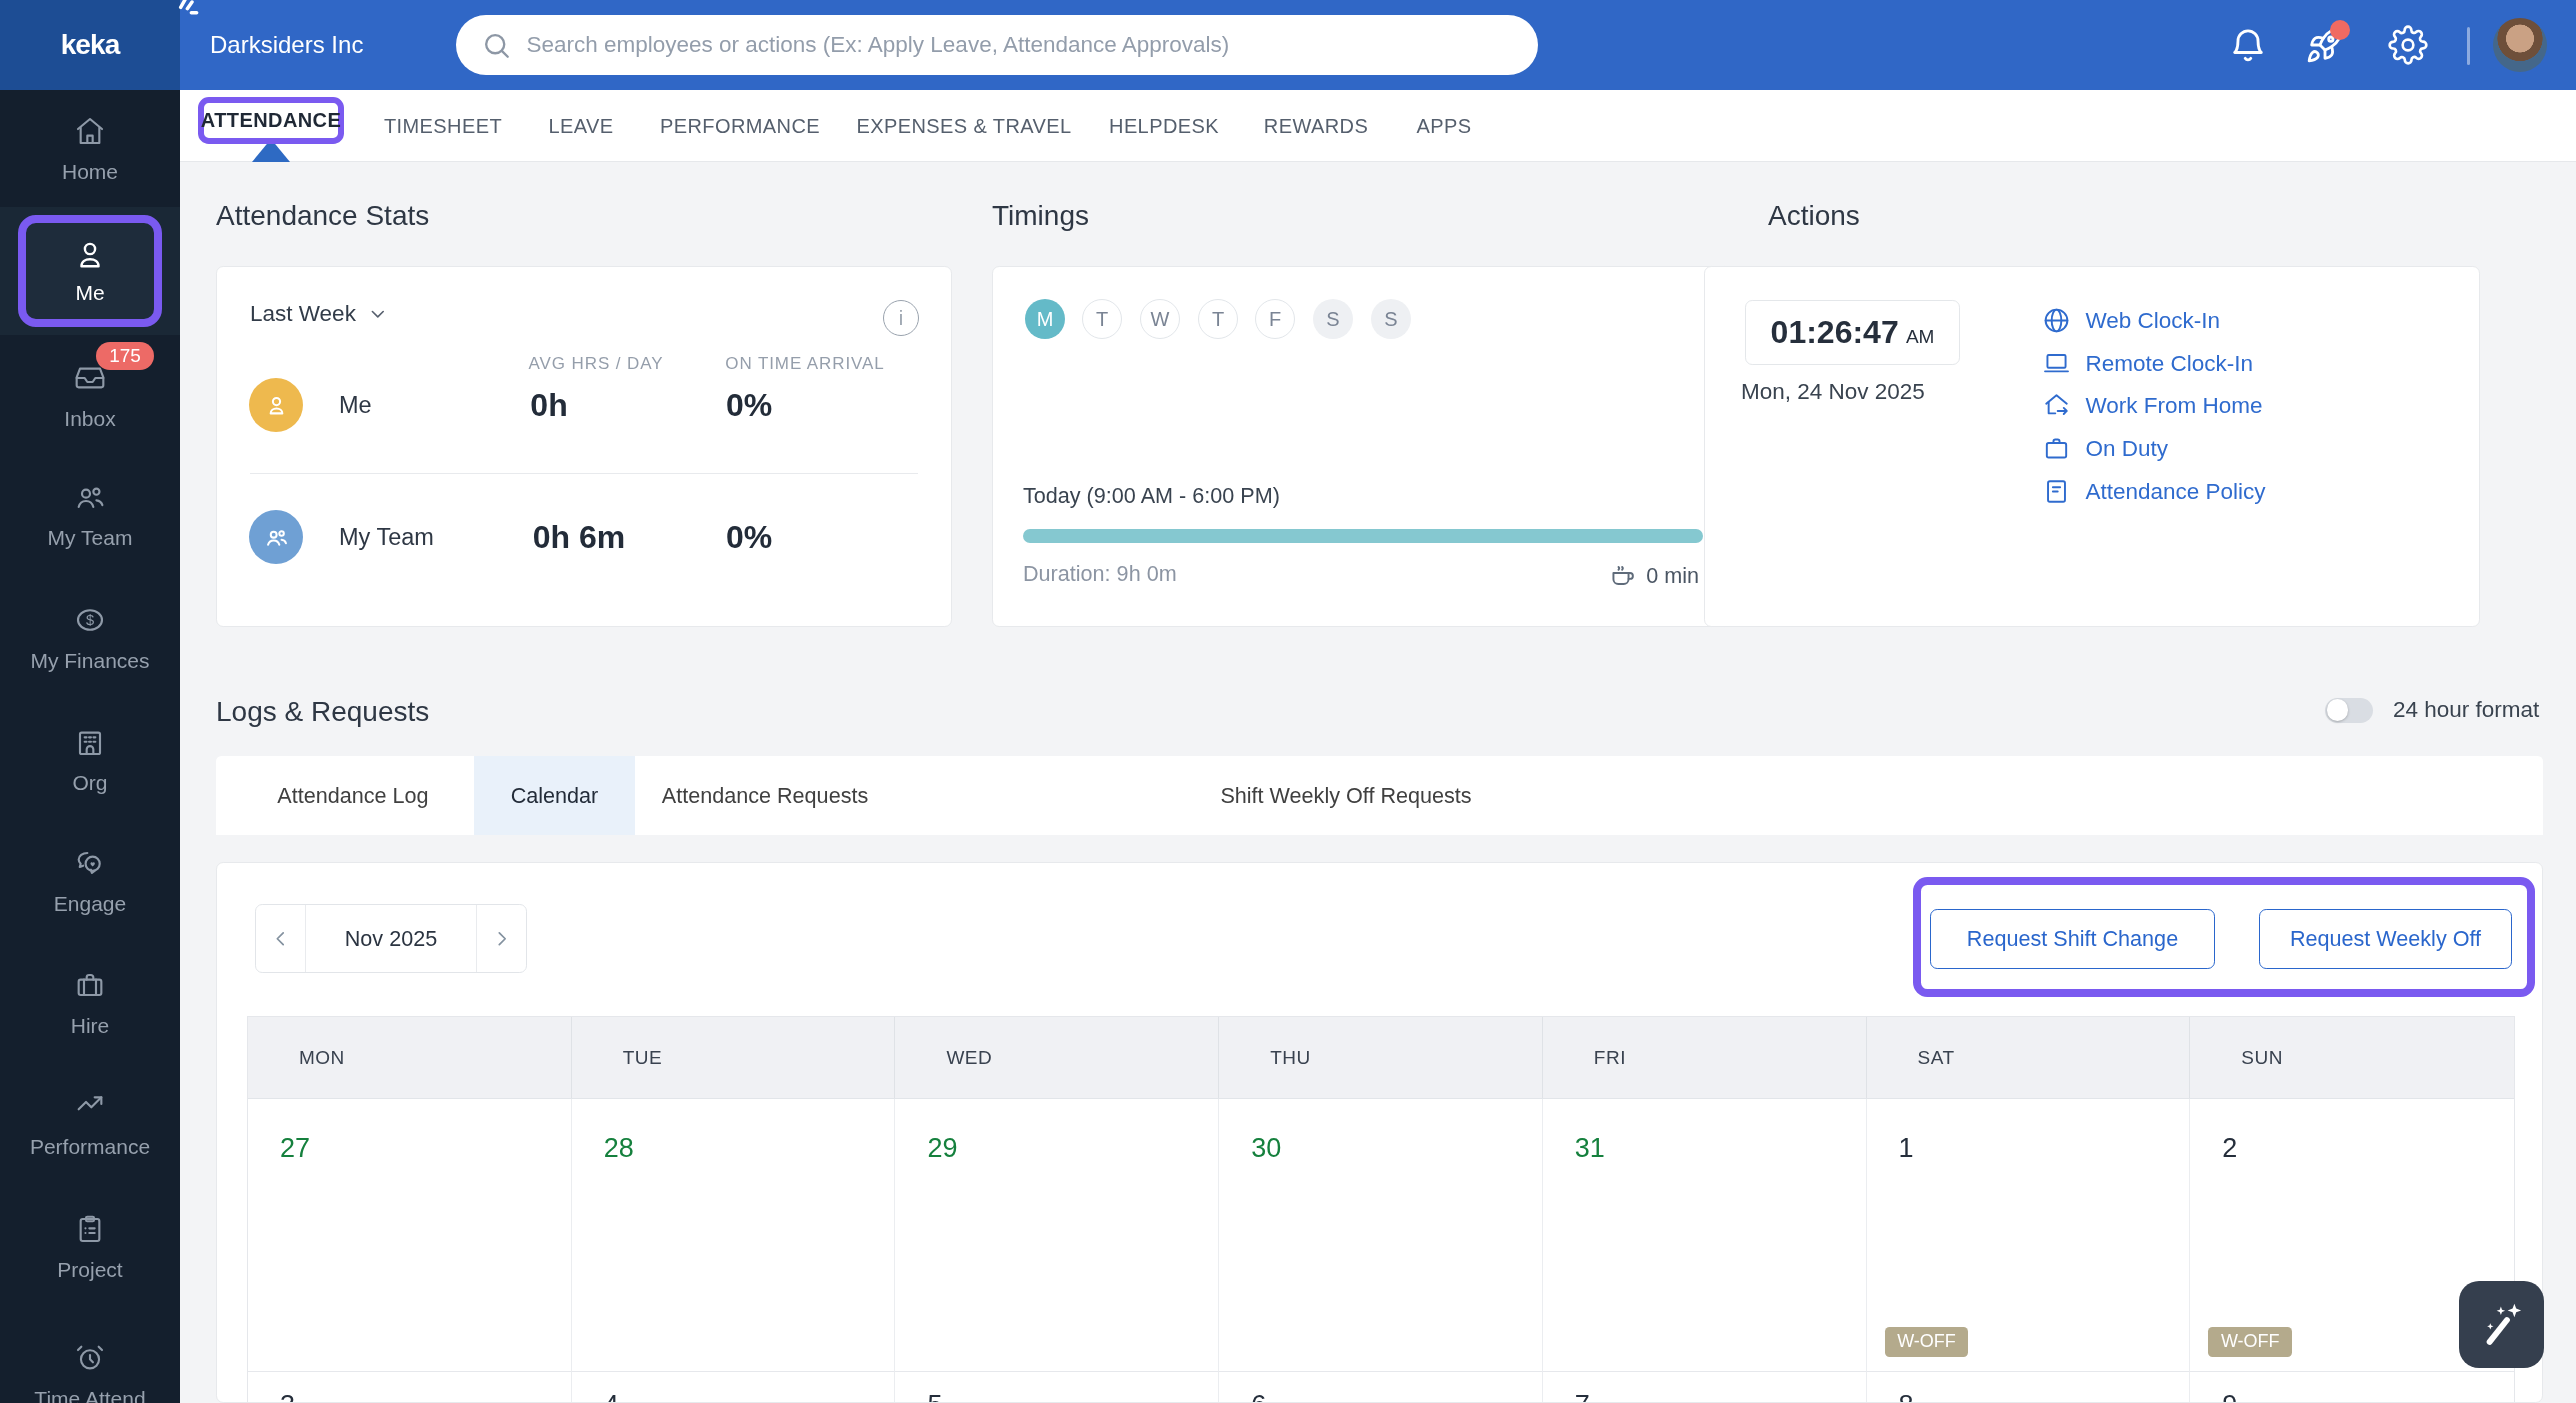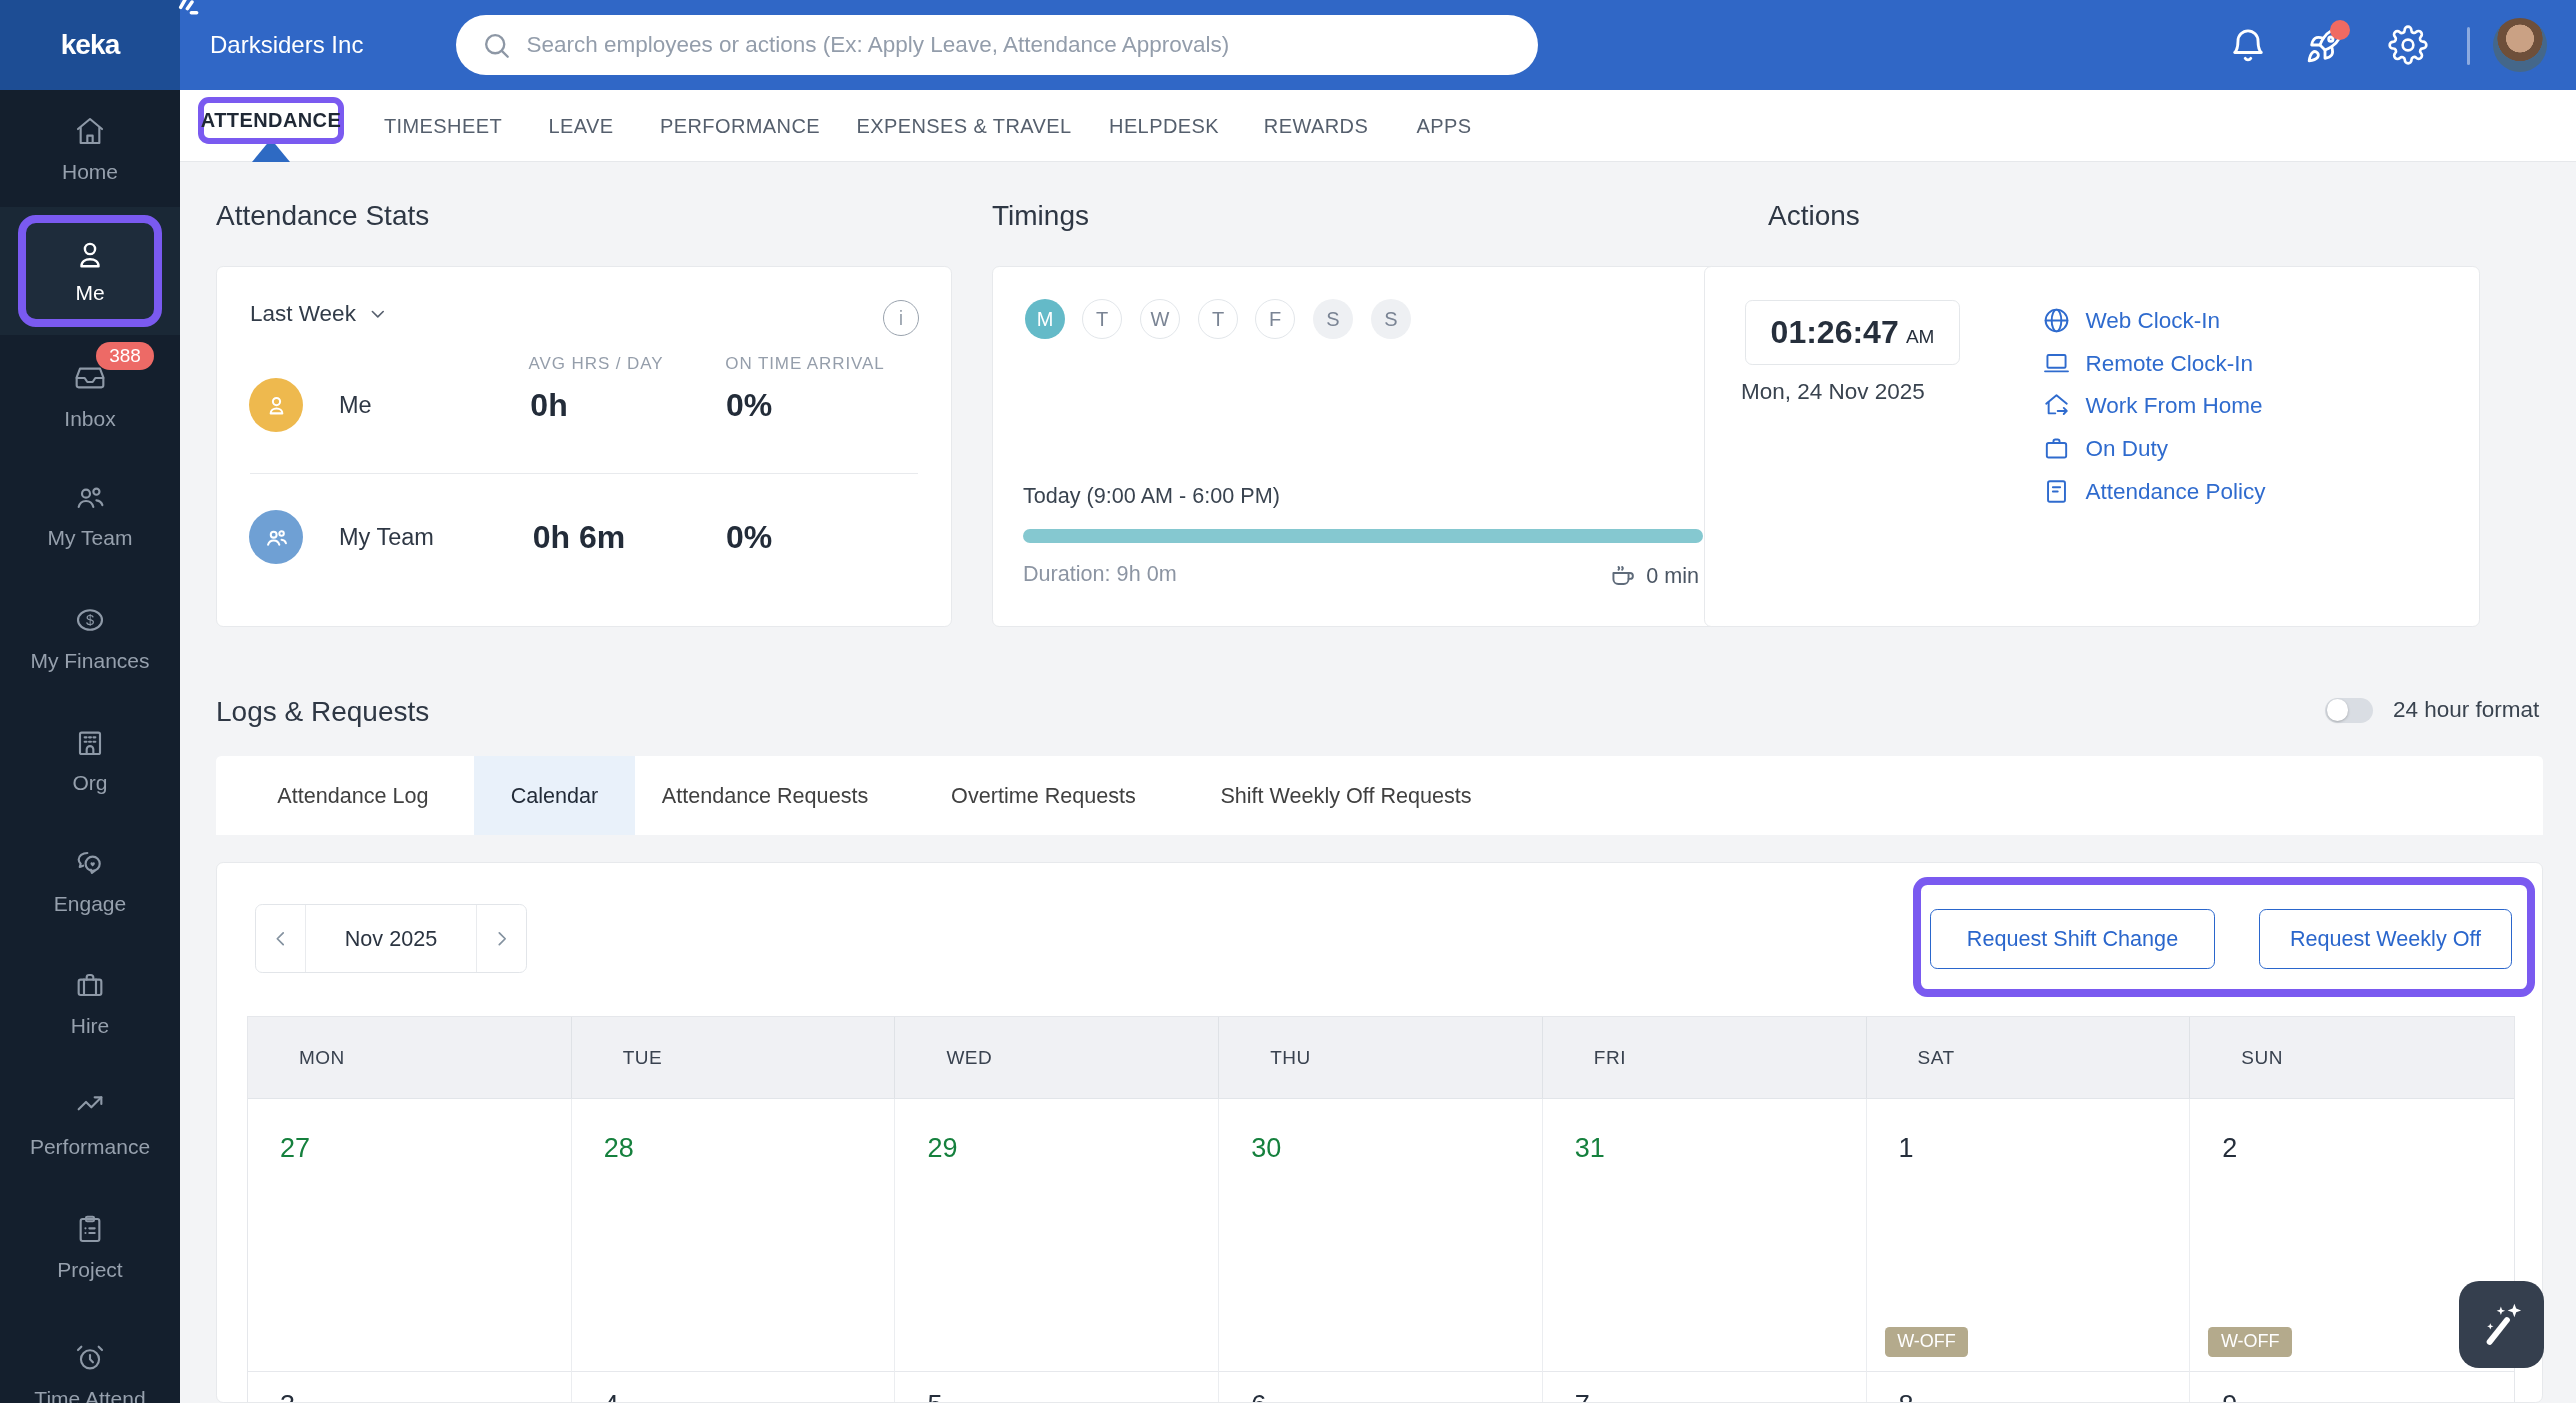--- a/index.html
+++ b/index.html
@@ -172,21 +172,21 @@
   <div class="me-band">
     <div class="me-box">
       <svg width="36" height="36" viewBox="0 0 24 24" fill="none" stroke="currentColor" stroke-width="1.6" stroke-linecap="round" stroke-linejoin="round">
           <circle cx="12" cy="8" r="3.4"></circle>
           <path d="M6.3 19.5c0-3 2.6-4.7 5.7-4.7s5.7 1.7 5.7 4.7z"></path>
         </svg>
       <span>Me</span>
     </div>
   </div>
 
-  <div class="inbox-badge">388</div>
+  <div class="inbox-badge">175</div>
   <div class="side-item" style="top:272px">
     <svg width="32" height="32" viewBox="0 0 24 24" fill="none" stroke="currentColor" stroke-width="1.6" stroke-linecap="round" stroke-linejoin="round">
         <path d="M4.5 5h15L22 11.5v6a1.5 1.5 0 0 1-1.5 1.5h-17A1.5 1.5 0 0 1 2 17.5v-6z"></path>
         <path d="M2 12h6l2 3h4l2-3h6"></path>
       </svg>
     <span>Inbox</span>
   </div>
 
   <div class="side-item" style="top:391px">
     <svg width="32" height="32" viewBox="0 0 24 24" fill="none" stroke="currentColor" stroke-width="1.6" stroke-linecap="round" stroke-linejoin="round">
@@ -393,21 +393,20 @@
   <div class="toggle">
       <div class="knob"></div>
     </div>
   <span class="toggle-label">24 hour format</span>
 </div>
 
 <div class="logtabs">
   <div class="ltab" style="left:36px;   width:202px">Attendance Log</div>
   <div class="ltab active" style="left:238px;  width:161px">Calendar</div>
   <div class="ltab" style="left:400px;  width:298px">Attendance Requests</div>
-  <div class="ltab" style="left:697px;  width:261px">Overtime Requests</div>
   <div class="ltab" style="left:958px; width:344px">Shift Weekly Off Requests</div>
 </div>
 
 <div class="panel">
   <div class="monthnav">
     <div class="mseg prev">
       <svg width="23.5" height="23.5" viewBox="0 0 24 24" fill="none" stroke="currentColor" stroke-width="1.8" stroke-linecap="round" stroke-linejoin="round">
           <path d="m14.5 6-6 6 6 6"></path>
         </svg>
     </div>

